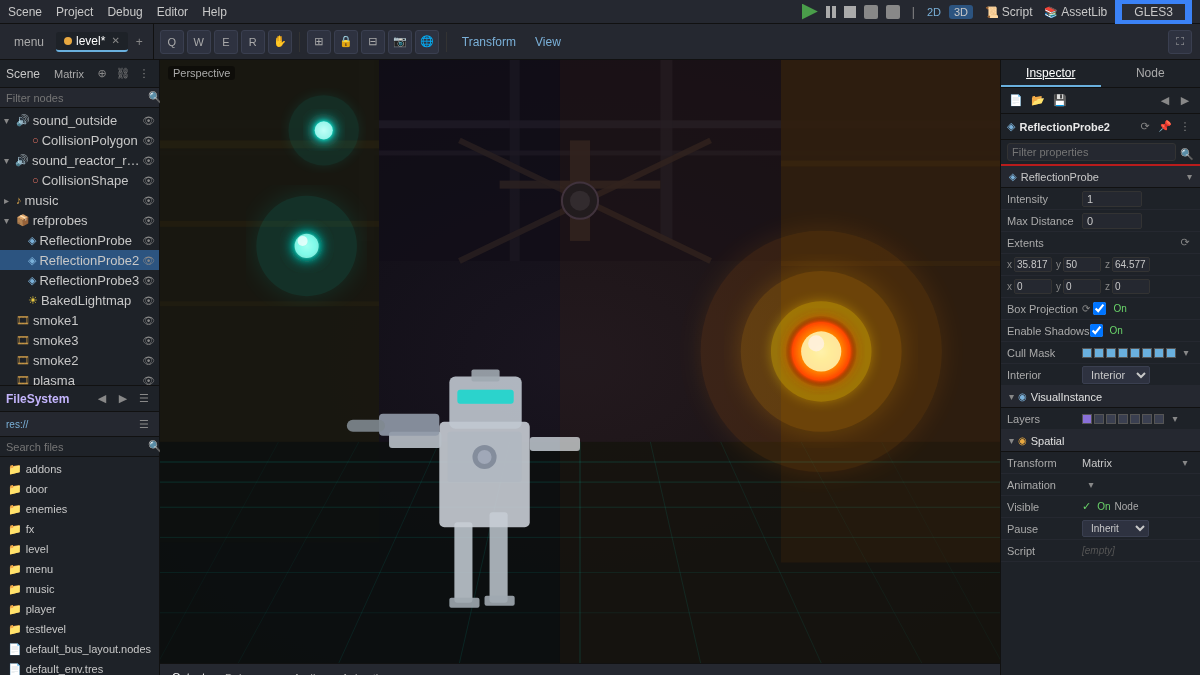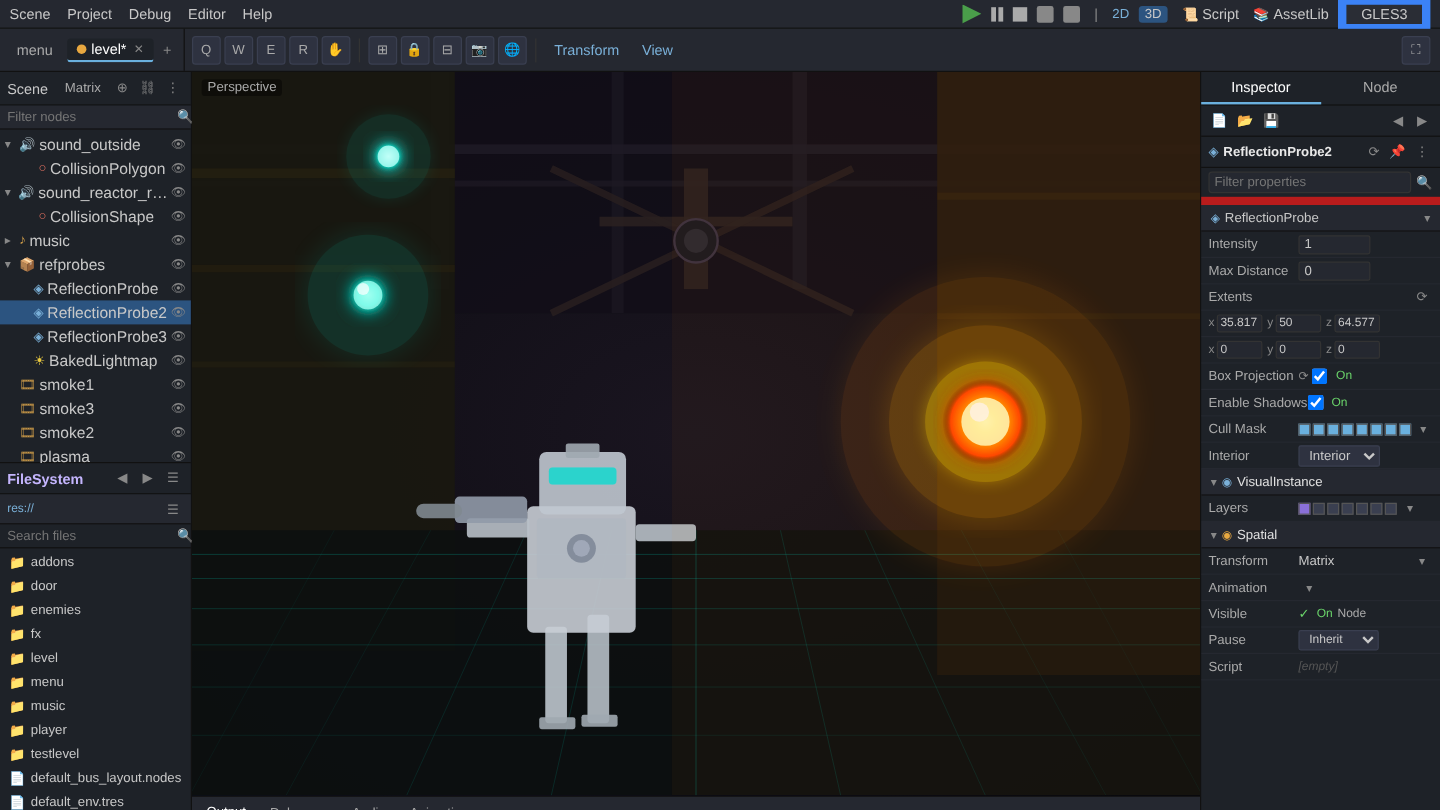--- a/index.html
+++ b/index.html
@@ -324,20 +324,21 @@
       align-items: center;
       justify-content: center;
       font-size: 12px;
       cursor: pointer;
       color: #aaa;
       border-bottom: 2px solid transparent;
     }
     .inspector-tab.active {
       color: #fff;
       border-bottom-color: #6ab0de;
+      text-decoration: underline;
     }
     .inspector-toolbar {
       display: flex;
       align-items: center;
       padding: 3px 6px;
       border-bottom: 1px solid #111;
       gap: 4px;
       height: 26px;
     }
     .inspector-node-row {
@@ -346,23 +347,23 @@
       padding: 3px 6px;
       border-bottom: 1px solid #111;
       gap: 4px;
       height: 26px;
     }
     .node-icon { font-size: 11px; color: #7ab0d8; }
     .node-name { font-size: 11px; color: #e8e8e8; font-weight: bold; }
     .node-actions { margin-left: auto; display: flex; gap: 2px; }
     .filter-row {
       display: flex;
-      align-items: center;
+      align-items: flex-end;
       padding: 3px 6px;
-      border-bottom: 7px solid #b91c1c;
+      border-bottom: 2px solid #b91c1c;
     }
     .filter-input {
       flex: 1;
       background: #252830;
       border: 1px solid #333;
       border-radius: 3px;
       outline: none;
       color: #aaa;
       font-size: 11px;
       padding: 2px 4px;

